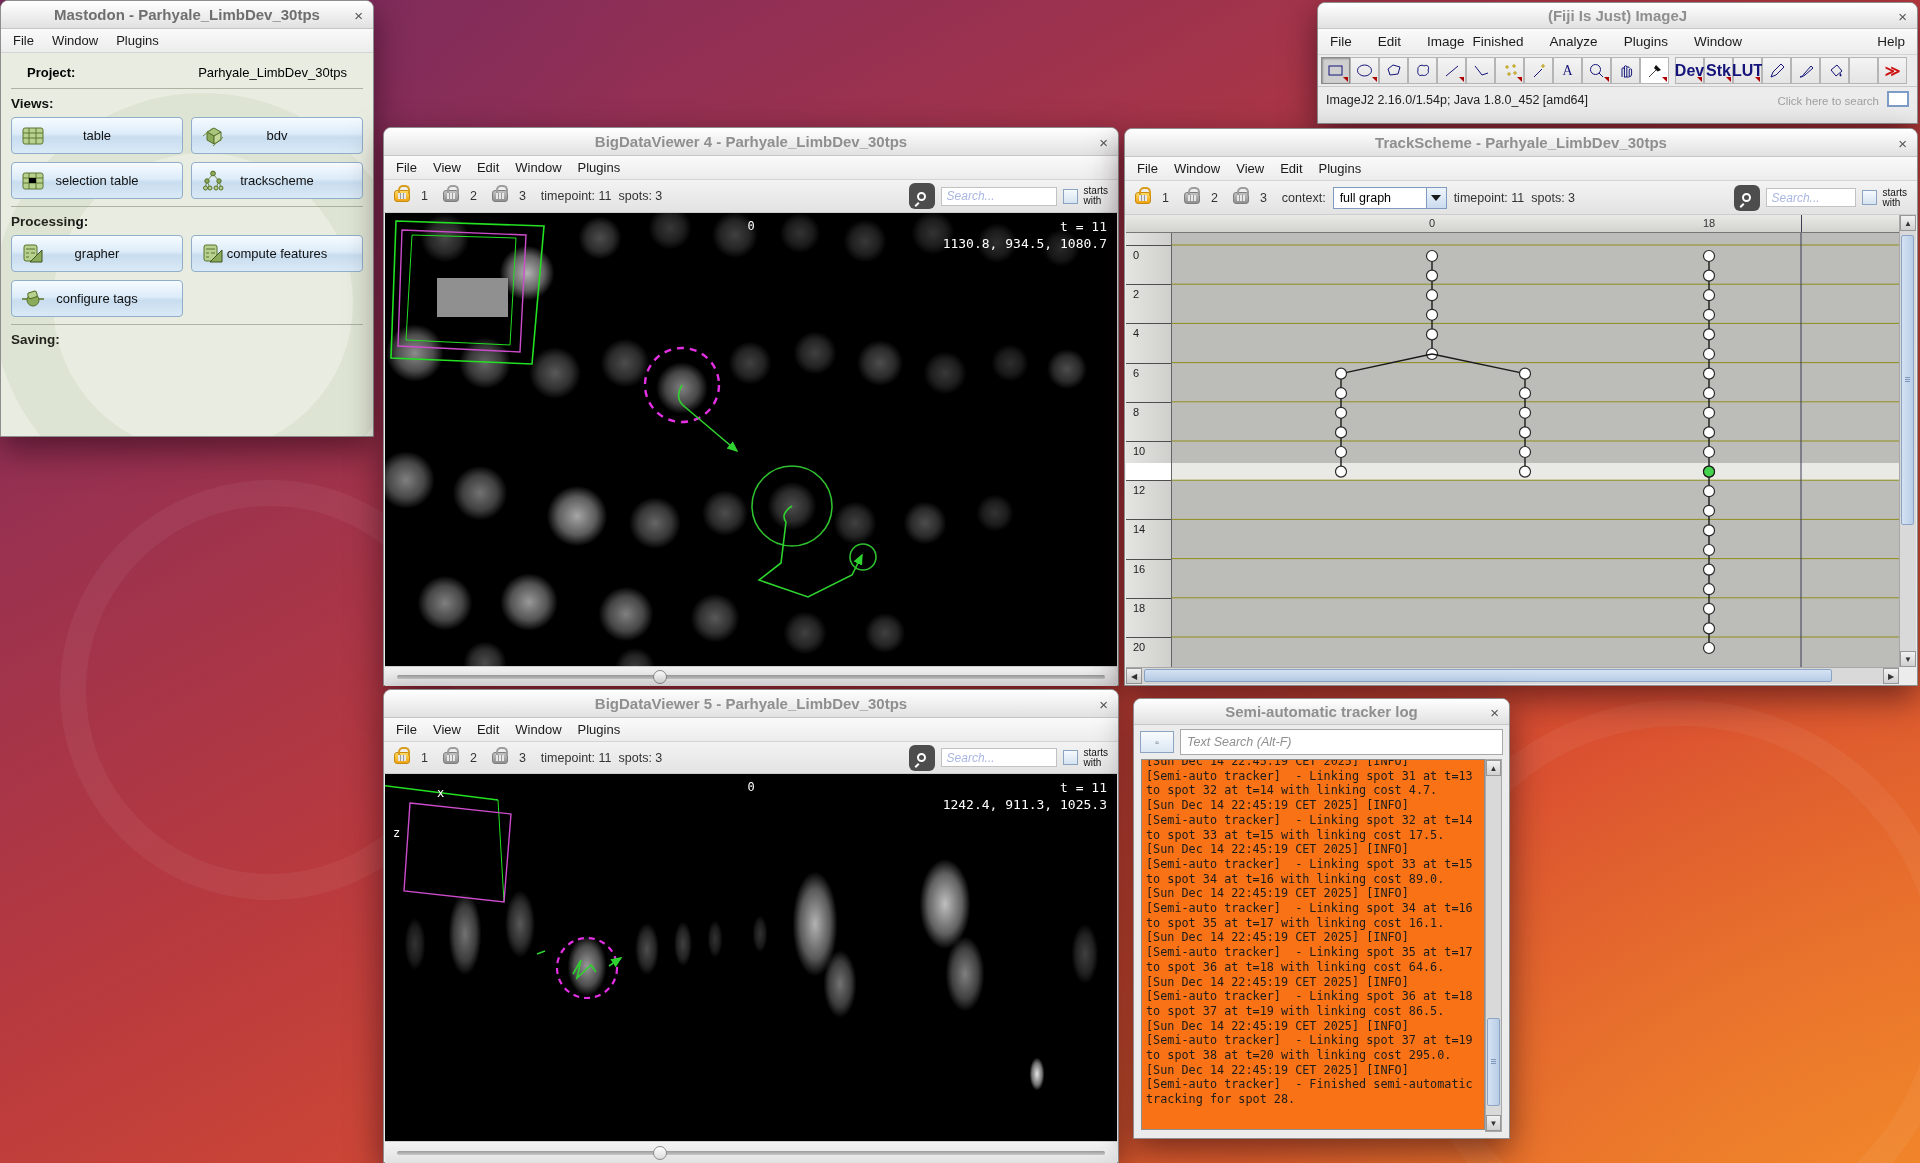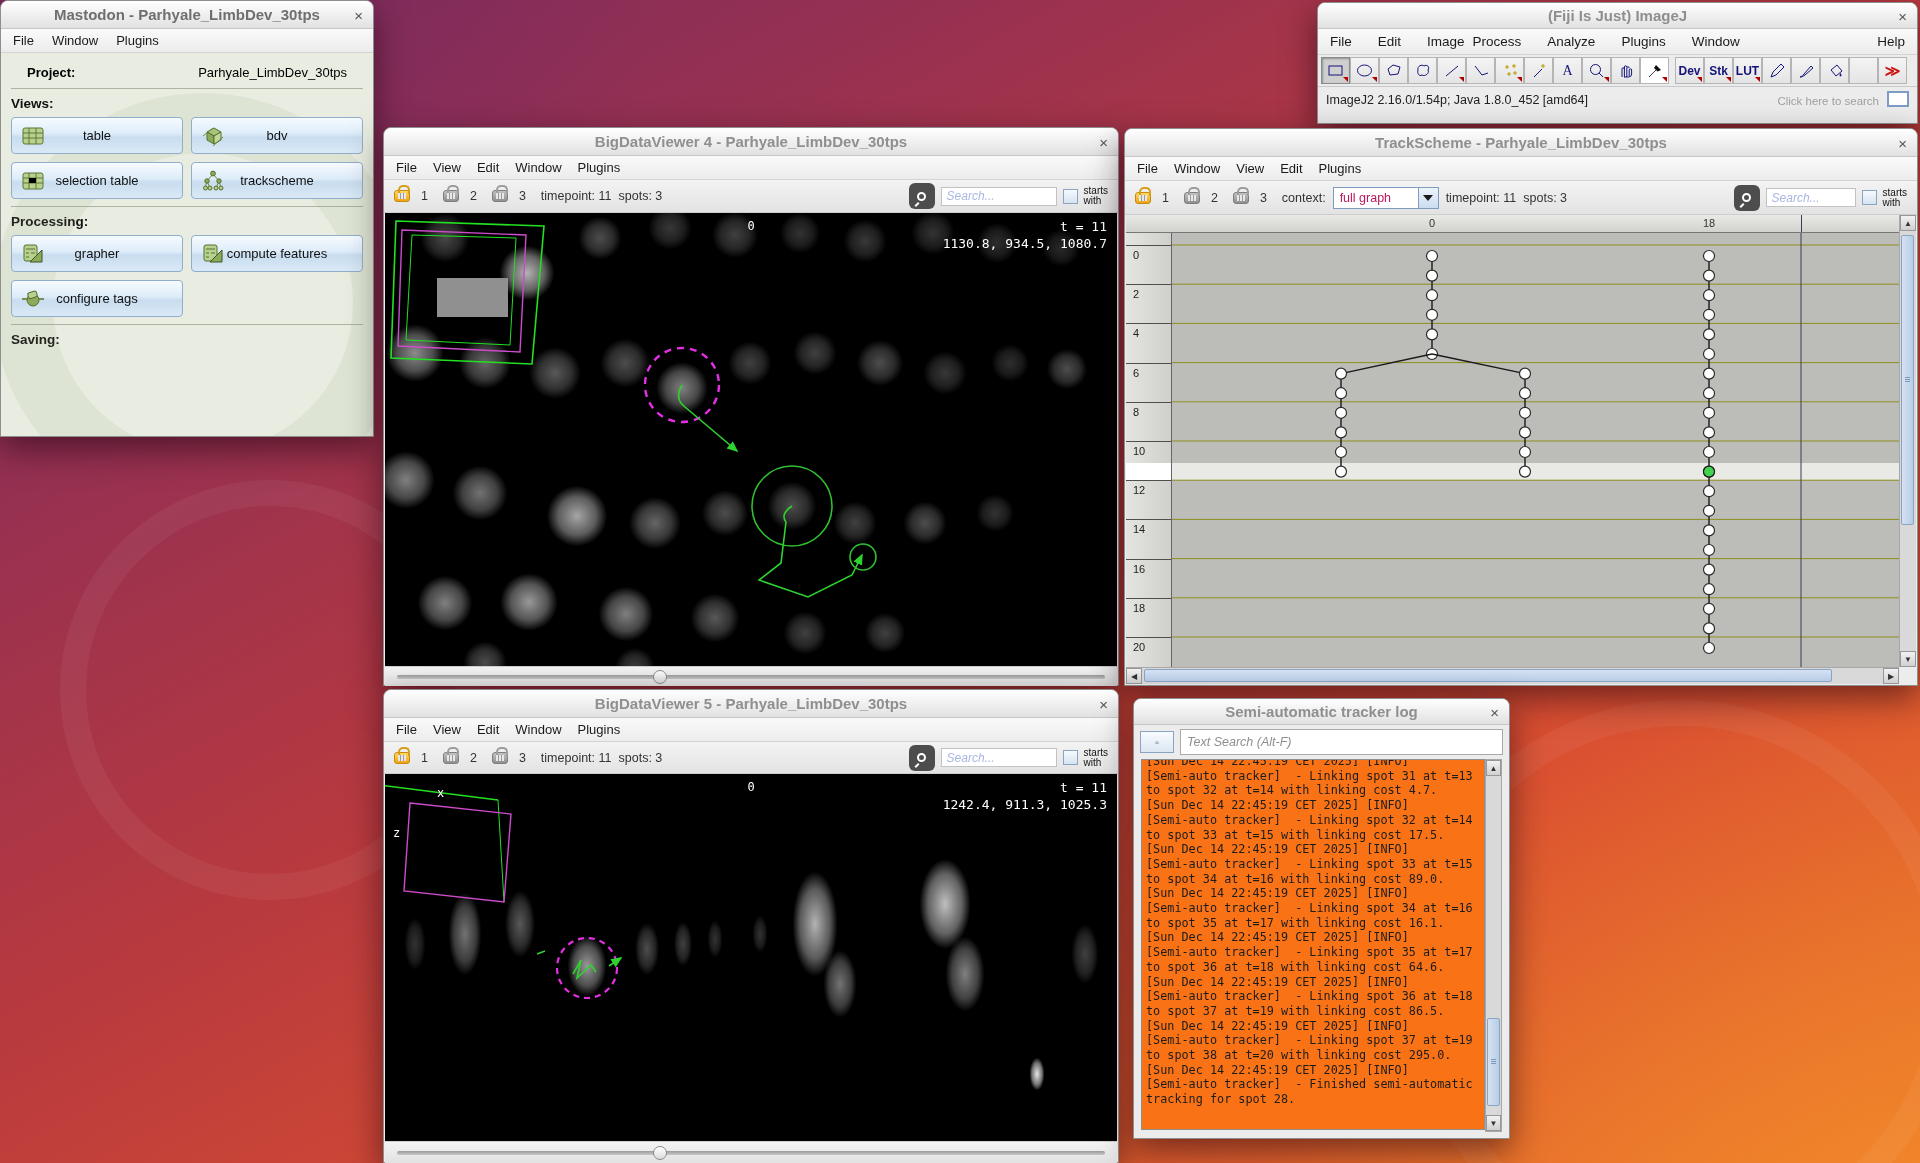--- a/index.html
+++ b/index.html
@@ -46,40 +46,40 @@
 .btn-grid{display:grid;grid-template-columns:1fr 1fr;gap:8px;margin-bottom:4px}
 .mbtn{height:37px;border:1px solid #90aec9;border-radius:4px;background:linear-gradient(#f6fbff 0%,#ddecf9 45%,#c8ddef 55%,#dae9f6 100%);display:flex;align-items:center;padding:0 8px;font-size:13px;color:#111;position:relative}
 .mbtn .ic{width:26px;height:26px;flex:0 0 auto}
 .mbtn .lbl{position:absolute;left:0;right:0;text-align:center}
 
 #imagej .ij-tools{display:flex;align-items:center;padding:2px 3px;background:#ececec;border-bottom:1px solid #c9c9c9;height:32px}
 .ij-tool{width:29px;height:27px;border:1px solid #b5b5b5;background:linear-gradient(#f4f4f4,#e4e4e4);display:flex;align-items:center;justify-content:center;position:relative;flex:0 0 auto}
 .ij-tool.sel{background:#cfcfcf;border-color:#8a8a8a;box-shadow:inset 1px 1px 2px rgba(0,0,0,.3)}
 .ij-tool.dd::after{content:"";position:absolute;right:1px;bottom:1px;border-top:5px solid #b00000;border-left:5px solid transparent}
 .ij-tool svg{display:block}
-.ij-text{font-size:12px;color:#14147a;font-weight:bold}
+.ij-text{font-size:16px;color:#14147a;font-weight:bold}
 .ij-more{font-size:15px;color:#cc1111;font-weight:bold}
 .ij-status{display:flex;align-items:flex-end;padding:4px 8px 0;font-size:12.5px;color:#222}
 .ij-search{margin-left:auto;color:#a0a0a0;font-size:11.5px;margin-right:8px}
 .ij-box{width:22px;height:16px;border:2px solid #7d9cc6;background:#fff}
 
 .ts-colheader{position:absolute;left:1px;right:18px;height:18px;background:linear-gradient(#e9e9e5,#d2d2ce);border-bottom:1px solid #777;font-size:11px;color:#333}
 .ts-rowheader{position:absolute;width:46px;background:linear-gradient(90deg,#e4e4e0,#cfcfcb);border-right:1px solid #666;overflow:hidden}
 .ts-rowlabel{position:absolute;left:7px;font-size:11px;color:#222}
 .ts-rowsep{position:absolute;left:0;right:0;height:1px;background:#4e4e4e}
 .ts-graph{position:absolute;background:#bcbcb8;overflow:hidden}
 .sb-v{position:absolute;width:17px;background:#d9d9d9;border-left:1px solid #a8a8a8}
 .sb-h{position:absolute;height:17px;background:#d9d9d9;border-top:1px solid #a8a8a8}
 .sb-btn{position:absolute;width:16px;height:16px;background:linear-gradient(#f2f2f2,#d0d0d0);border:1px solid #979797;font-size:8px;color:#333;display:flex;align-items:center;justify-content:center}
 .sb-thumb{position:absolute;background:linear-gradient(90deg,#d6e2f3,#b7cde6);border:1px solid #8ba4c6;border-radius:2px}
 .sb-thumb.h{background:linear-gradient(#d6e2f3,#b7cde6)}
 .grip{position:absolute;left:3px;right:3px;top:50%;height:5px;margin-top:-3px;background:repeating-linear-gradient(#7f98ba 0 1px,transparent 1px 2px)}
 
 .combo{display:flex;align-items:center;height:22px;border:1px solid #7f9cc0;background:#fff}
-.combo .val{width:84px;padding:0 6px;font-size:12.5px;color:#be185d}
+.combo .val{width:92px;padding:0 6px;font-size:12.5px;color:#000000}
 .combo .btn{width:20px;height:20px;background:linear-gradient(#eef4fb,#cbdcef);border-left:1px solid #7f9cc0;display:flex;align-items:center;justify-content:center}
 .combo .tri{border-top:6px solid #1a1a1a;border-left:5px solid transparent;border-right:5px solid transparent}
 
 #log .search-row{display:flex;align-items:center;gap:6px;padding:4px 6px;background:#ececec}
 #log .sq-btn{width:34px;height:22px;border:1px solid #8aa4c2;background:linear-gradient(#f8fbfe,#dbe7f3);display:flex;align-items:center;justify-content:center;font-size:10px;color:#333}
 #log .text-search{flex:1;height:22px;border:1px solid #a9a9a9;background:#fff;font-size:12.5px;padding:12px 6px;font-family:"Liberation Sans",sans-serif}
 #log .text-search::placeholder{color:#8f8f8f;font-style:italic}
 #log .log-area{position:absolute;left:7px;right:24px;top:60px;bottom:8px;background:#f97316;border:1px solid #8f8f8f;overflow:hidden}
 #log pre{font-family:"DejaVu Sans Mono",monospace;font-size:11.8px;line-height:14.7px;color:#1c1c1c;margin:-6px 0 0 4px;white-space:pre}
 </style>
@@ -182,21 +182,21 @@
 
 <div class="window" id="imagej" style="left:1317px;top:2px;width:601px;height:122px">
   <div class="titlebar" style="height:26px">
     <span>(Fiji Is Just) ImageJ</span>
     <span class="close">×</span>
   </div>
   <div class="menubar" style="gap:0;height:26px;font-size:13.5px">
     <span style="margin-right:26px">File</span>
     <span style="margin-right:26px">Edit</span>
     <span style="margin-right:8px">Image</span>
-    <span style="margin-right:26px">Process</span>
+    <span style="margin-right:26px">Finished</span>
     <span style="margin-right:26px">Analyze</span>
     <span style="margin-right:26px">Plugins</span>
     <span>Window</span>
     <span style="margin-left:auto">Help</span>
   </div>
   <div class="ij-tools">
     <div class="ij-tool sel dd">
         <svg width="20" height="20">
           <rect x="3" y="5" width="13" height="9" fill="none" stroke="#14147a"></rect>
         </svg>

